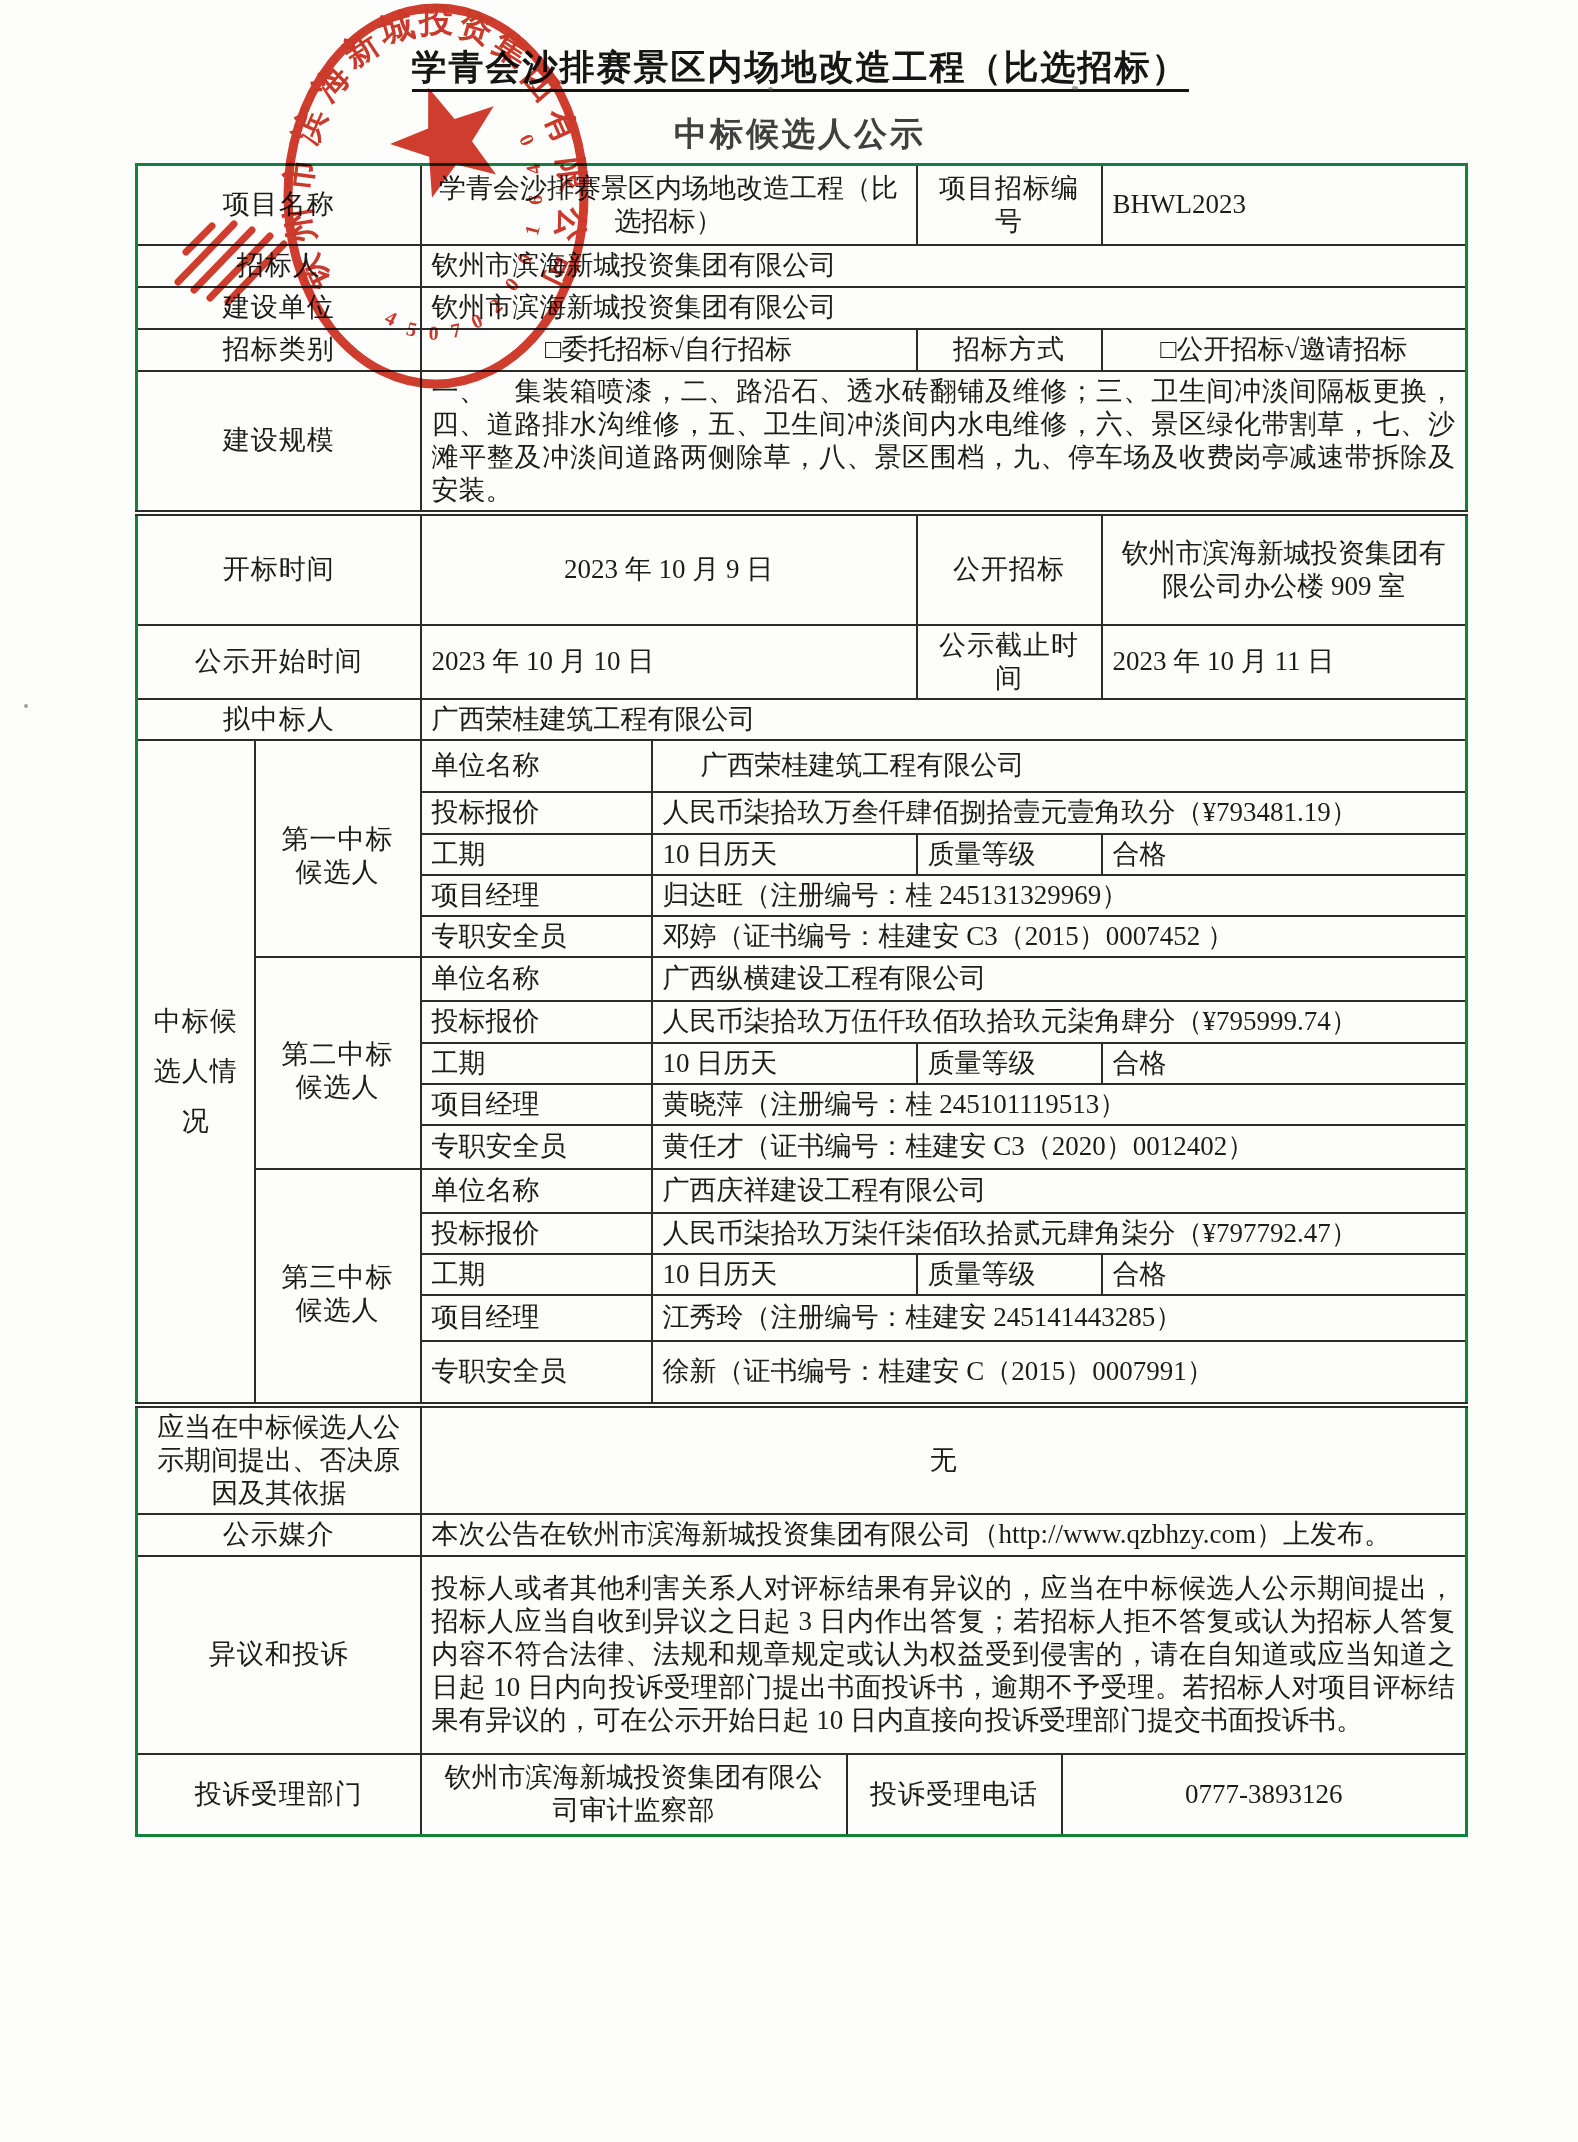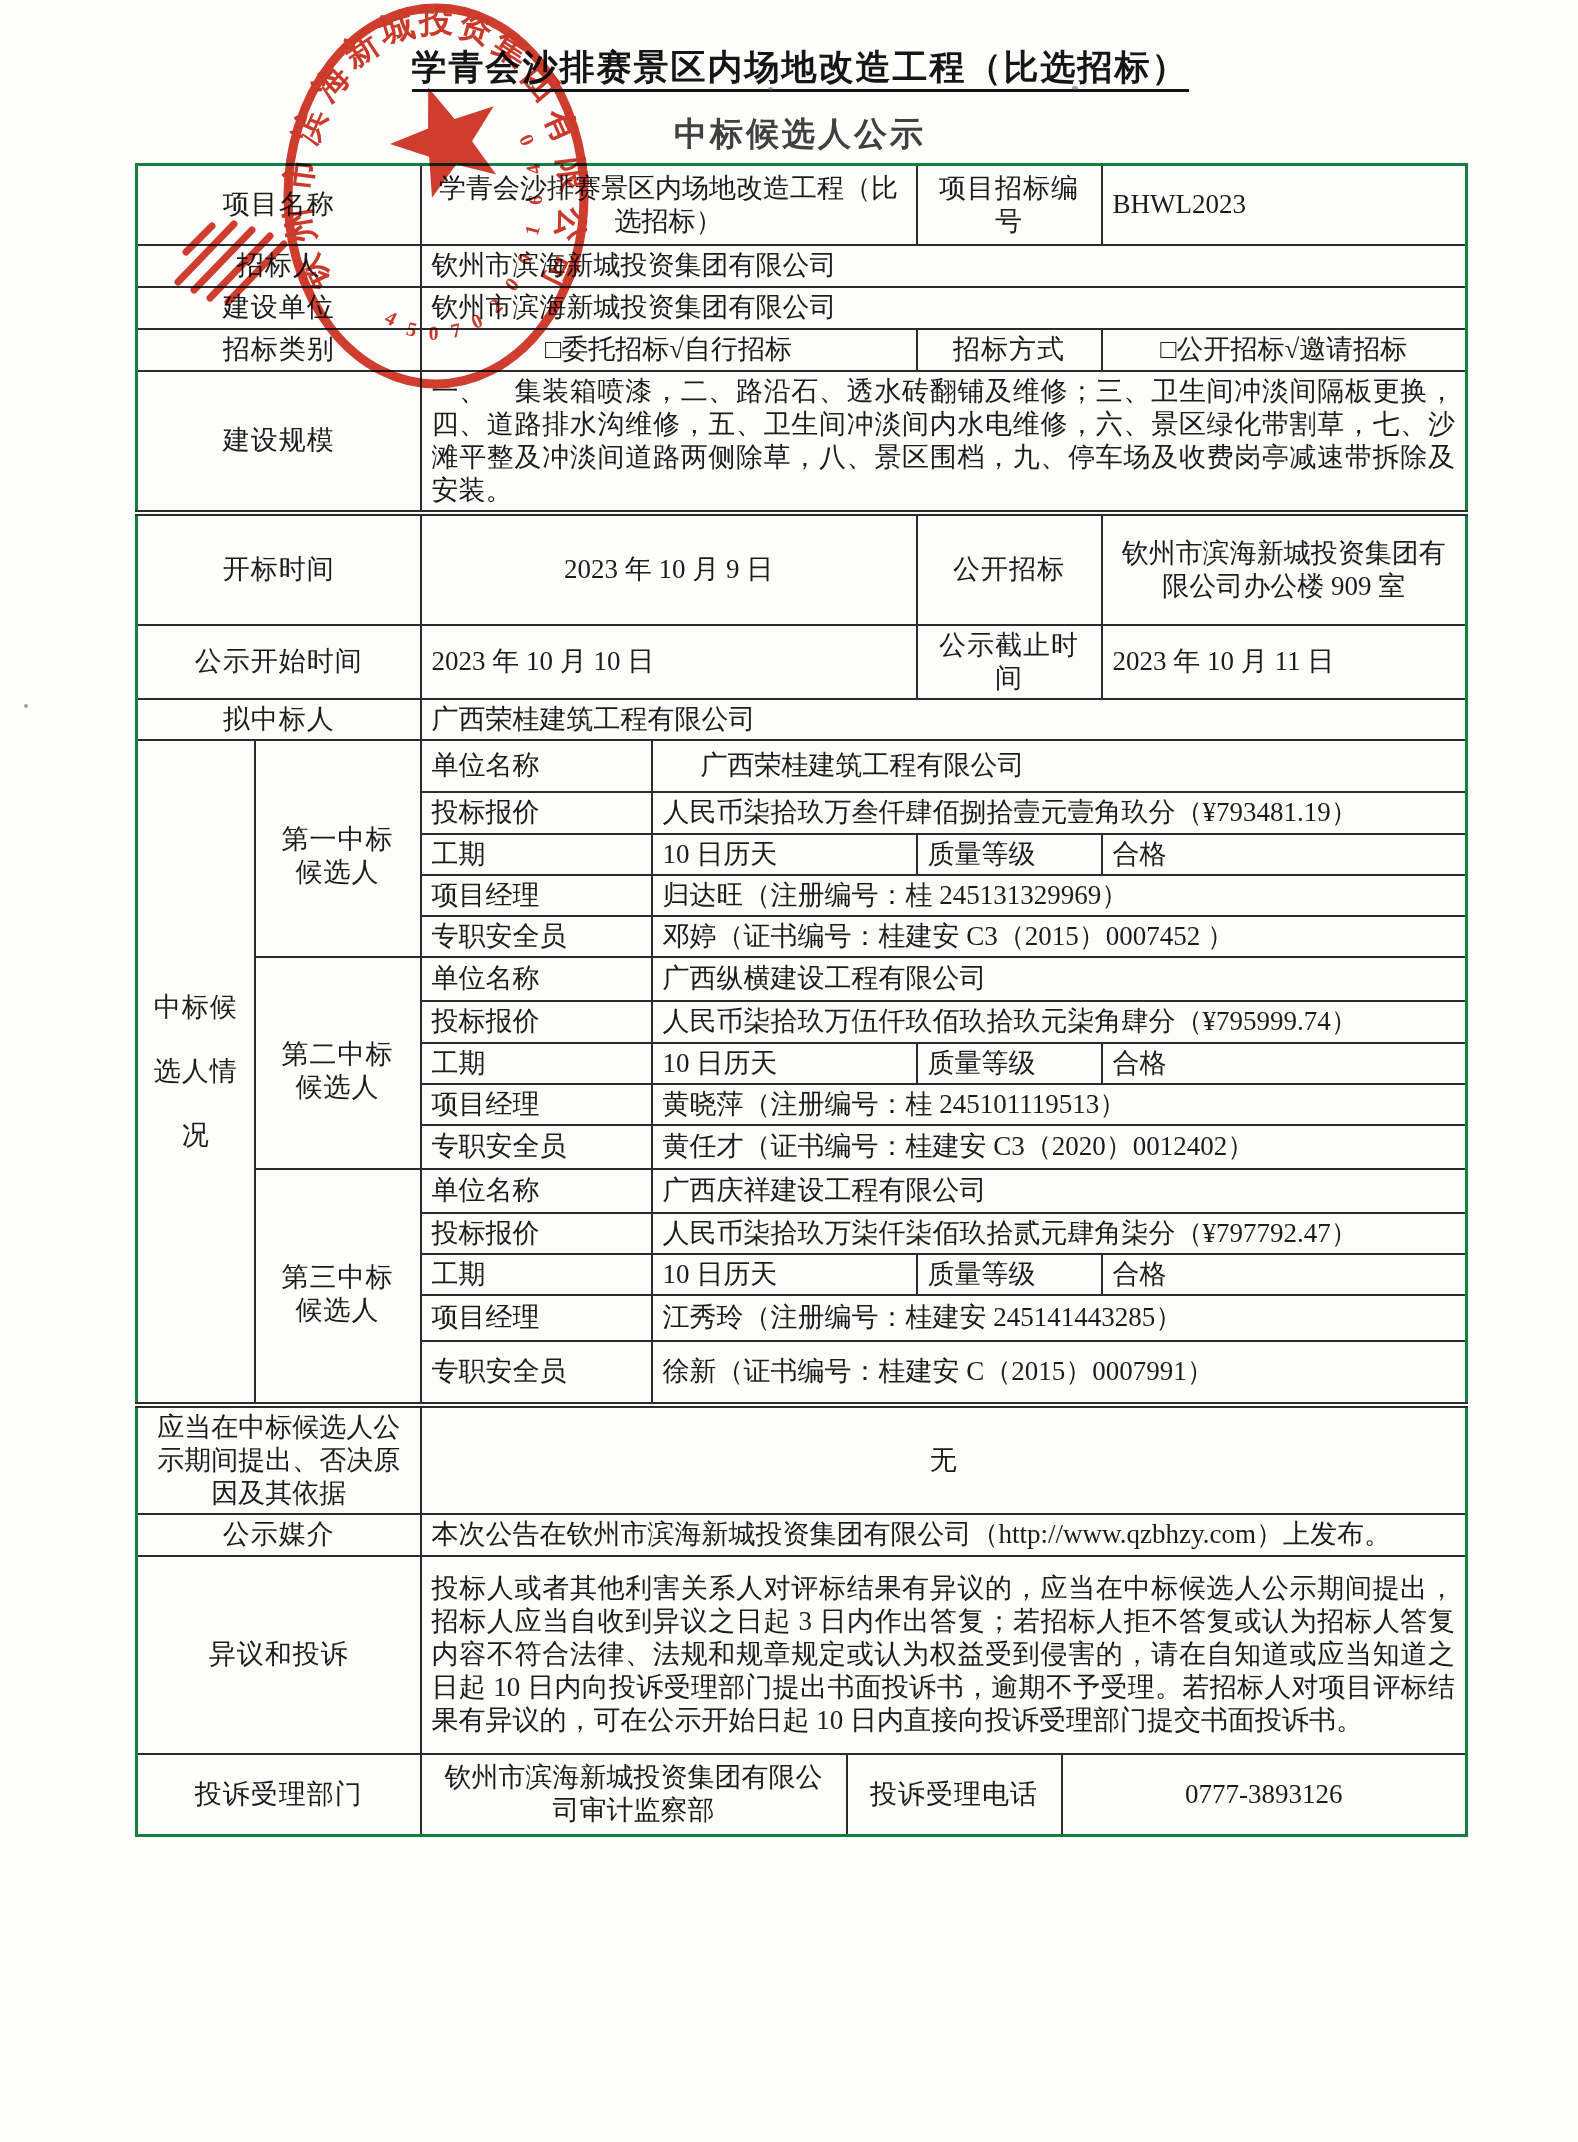--- a/index.html
+++ b/index.html
@@ -37,21 +37,21 @@
     word-break:break-all;
     overflow:hidden;
   }
   td.lab{text-align:center;padding:3px 6px;letter-spacing:1px;}
   td.val{text-align:left;}
   td.cen{text-align:center;}
   td.big{font-size:28px;}
   tr.dbl td{border-top:6px double #2c2c2c;}
   table.doc{border:3px solid #15803d;}
   .rank-inner{display:inline-block;width:4.35em;margin-top:16px;}
-  .vlabel-inner{display:inline-block;width:3.3em;line-height:64px;}
+  .vlabel-inner{display:inline-block;width:3.3em;line-height:50px;}
   
   .stamp{
     position:absolute;left:150px;top:-20px;width:500px;height:440px;
     mix-blend-mode:multiply;opacity:.9;pointer-events:none;z-index:6;
   }
   .stamp-ring{fill:none;stroke:#cc2818;stroke-width:9;}
   .stamp-star{fill:#cc2818;}
   .stamp-scribble{stroke:#cc2818;stroke-width:7;stroke-linecap:round;fill:none;}
   .stamp-char{font-family:"Liberation Serif","DejaVu Serif",serif;font-weight:bold;
     font-size:34px;fill:#c72414;text-anchor:middle;}

